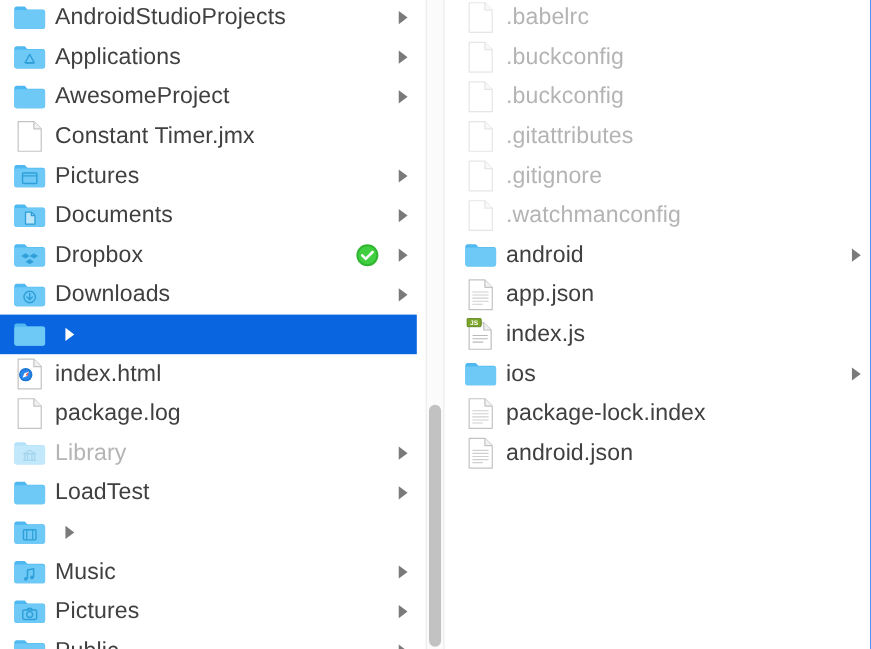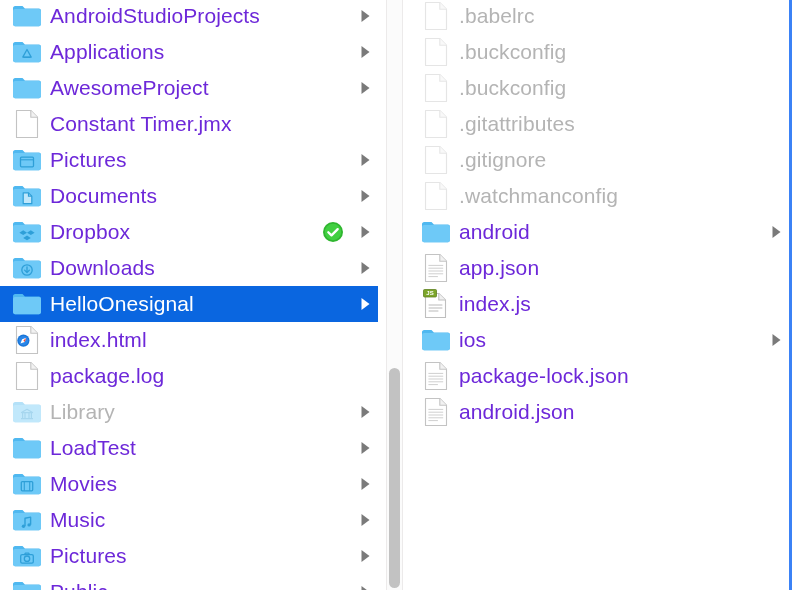--- a/index.html
+++ b/index.html
@@ -25,21 +25,21 @@
 
   
   .column {
     position: relative;
     height: 590px;
     overflow: hidden;
     background: #ffffff;
   }
   .column-left  { width: 379px; }
   .column-gap   { width: 31px; background: #ffffff; position: relative; }
-  .column-right { width: 381px; border-right: 3px solid #3b82f6; }
+  .column-right { width: 381px; border-right: 1px solid #3b82f6; }
 
   .col-list {
     position: absolute;
     top: 0; left: 0; right: 0;
     padding: 0;
     margin: 0;
     list-style: none;
   }
   .col-list.shift-left { top: -2px; }
   .col-list.shift-right { top: -2px; }
@@ -67,21 +67,21 @@
     justify-content: center;
     margin-right: 8px;
     position: relative;
   }
   .icon-slot svg { display: block; }
 
   .row-label {
     flex: 1 1 auto;
     font-size: 21px;
     line-height: 26px;
-    color: #6d28d9;
+    color: #404040;
     letter-spacing: 0.1px;
     white-space: nowrap;
     overflow: hidden;
     text-overflow: ellipsis;
   }
   .row.selected .row-label { color: #ffffff; }
   .row.dimmed .row-label { color: #b4b4b4; }
   .row.dimmed .icon-slot { opacity: 0.42; }
 
   
@@ -266,21 +266,20 @@
             </svg>
           </span>
         </li>
         <li class="row selected">
           <span class="icon-slot">
             <svg width="30" height="24" viewBox="0 0 30 24">
               <path d="M1 4.2c0-1.2.9-2.2 2.1-2.2h7.4l2.4 2.6h14c1.2 0 2.1 1 2.1 2.2v13.3c0 1.2-.9 2.2-2.1 2.2H3.1C1.9 22.3 1 21.3 1 20.1z" fill="#4fb8f0"></path>
               <path d="M1 7.2c0-1.2.9-2.1 2.1-2.1h23.8c1.2 0 2.1.9 2.1 2.1v12.9c0 1.2-.9 2.2-2.1 2.2H3.1C1.9 22.3 1 21.3 1 20.1z" fill="#6ec9f7"></path>
             </svg>
           </span>
-          <span class="row-label">HelloOnesignal</span>
           <span class="arrow">
             <svg width="11" height="14" viewBox="0 0 11 14">
               <path d="M1.5 1L9.5 7l-8 6z" fill="#ffffff"></path>
             </svg>
           </span>
         </li>
         <li class="row">
           <span class="icon-slot">
             <svg width="24" height="30" viewBox="0 0 24 30">
               <path d="M1.5 1.5h14.3L22.5 8.2v20.3H1.5z" fill="#ffffff" stroke="#c3c3c3" stroke-width="1.1" stroke-linejoin="round"></path>
@@ -344,21 +343,20 @@
         <li class="row">
           <span class="icon-slot">
             <svg width="30" height="24" viewBox="0 0 30 24">
               <path d="M1 4.2c0-1.2.9-2.2 2.1-2.2h7.4l2.4 2.6h14c1.2 0 2.1 1 2.1 2.2v13.3c0 1.2-.9 2.2-2.1 2.2H3.1C1.9 22.3 1 21.3 1 20.1z" fill="#4fb8f0"></path>
               <path d="M1 7.2c0-1.2.9-2.1 2.1-2.1h23.8c1.2 0 2.1.9 2.1 2.1v12.9c0 1.2-.9 2.2-2.1 2.2H3.1C1.9 22.3 1 21.3 1 20.1z" fill="#6ec9f7"></path>
               <rect x="9.3" y="9.6" width="11.4" height="9.2" rx="1" fill="none" stroke="#2e9fd8" stroke-width="1.3"></rect>
               <line x1="12.3" y1="9.6" x2="12.3" y2="18.8" stroke="#2e9fd8" stroke-width="1.1"></line>
               <line x1="17.7" y1="9.6" x2="17.7" y2="18.8" stroke="#2e9fd8" stroke-width="1.1"></line>
             </svg>
           </span>
-          <span class="row-label">Movies</span>
           <span class="arrow">
             <svg width="11" height="14" viewBox="0 0 11 14">
               <path d="M1.5 1L9.5 7l-8 6z" fill="#7a7a7a"></path>
             </svg>
           </span>
         </li>
         <li class="row">
           <span class="icon-slot">
             <svg width="30" height="24" viewBox="0 0 30 24">
               <path d="M1 4.2c0-1.2.9-2.2 2.1-2.2h7.4l2.4 2.6h14c1.2 0 2.1 1 2.1 2.2v13.3c0 1.2-.9 2.2-2.1 2.2H3.1C1.9 22.3 1 21.3 1 20.1z" fill="#4fb8f0"></path>
@@ -578,21 +576,21 @@
               <path d="M15.8 1.5v6.7h6.7" fill="#f2f2f2" stroke="#c3c3c3" stroke-width="1.1" stroke-linejoin="round"></path>
               <g stroke="#cfcfcf" stroke-width="1" stroke-linecap="round">
                 <line x1="4.8" y1="12.4" x2="18.8" y2="12.4"></line>
                 <line x1="4.8" y1="15.2" x2="18.8" y2="15.2"></line>
                 <line x1="4.8" y1="18" x2="18.8" y2="18"></line>
                 <line x1="4.8" y1="20.8" x2="18.8" y2="20.8"></line>
                 <line x1="4.8" y1="23.6" x2="13.5" y2="23.6"></line>
               </g>
             </svg>
           </span>
-          <span class="row-label">package-lock.json</span>
+          <span class="row-label">package-lock.index</span>
           <span class="arrow hidden">
             <svg width="11" height="14" viewBox="0 0 11 14">
               <path d="M1.5 1L9.5 7l-8 6z" fill="#7a7a7a"></path>
             </svg>
           </span>
         </li>
         <li class="row">
           <span class="icon-slot">
             <svg width="24" height="30" viewBox="0 0 24 30">
               <path d="M1.5 1.5h14.3L22.5 8.2v20.3H1.5z" fill="#ffffff" stroke="#c3c3c3" stroke-width="1.1" stroke-linejoin="round"></path>

